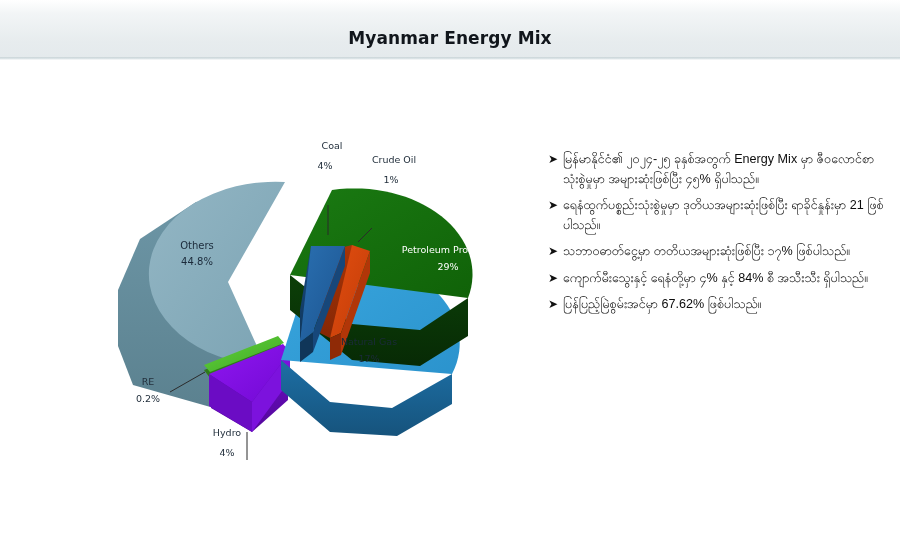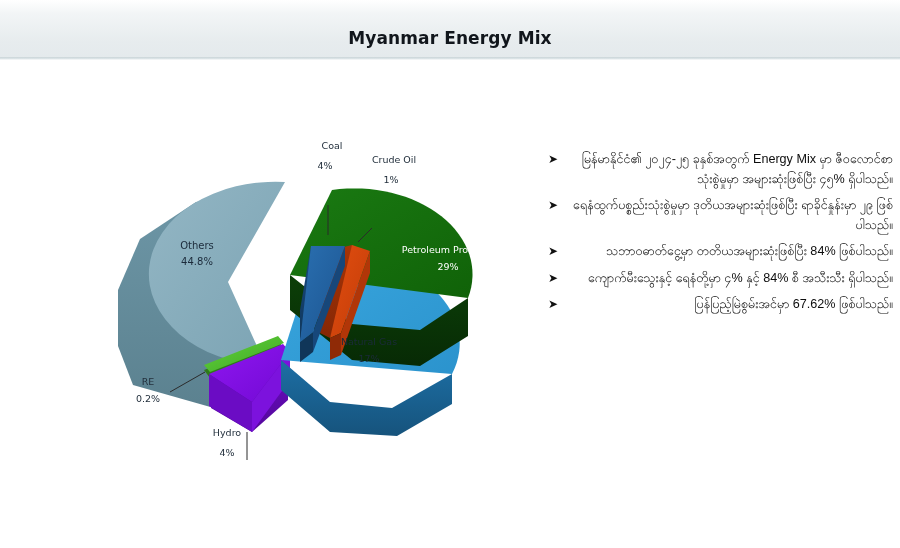--- a/index.html
+++ b/index.html
@@ -53,21 +53,21 @@
     display:flex;align-items:flex-start;margin-bottom:7px;
   }
   .bullet-marker{
     flex:0 0 auto;width:15px;color:#111;font-size:12px;line-height:19px;
     font-family:"DejaVu Sans","Liberation Sans",sans-serif;
   }
   .bullet-text{
     flex:1 1 auto;
     font-family:"Liberation Sans","DejaVu Sans",sans-serif;
     font-size:12.6px;line-height:19.5px;color:#0c0c0c;
-    text-align:right;
+    text-align:left;
     word-break:break-word;
   }
 </style>
 </head>
 <body>
 
 <div class="header">
   <div class="header-title">Myanmar Energy Mix</div>
 </div>
 <div class="header-rule"></div>
@@ -218,25 +218,25 @@
   </svg>
 </div>
 
 <div class="bullets">
   <div class="bullet">
     <span class="bullet-marker">➤</span>
     <span class="bullet-text">မြန်မာနိုင်ငံ၏ ၂၀၂၄-၂၅ ခုနှစ်အတွက် Energy Mix မှာ ဇီဝလောင်စာသုံးစွဲမှုမှာ အများဆုံးဖြစ်ပြီး ၄၅% ရှိပါသည်။</span>
   </div>
   <div class="bullet">
     <span class="bullet-marker">➤</span>
-    <span class="bullet-text">ရေနံထွက်ပစ္စည်းသုံးစွဲမှုမှာ ဒုတိယအများဆုံးဖြစ်ပြီး ရာခိုင်နှုန်းမှာ ၂၉ ဖြစ်ပါသည်။</span>
-  </div>
-  <div class="bullet">
-    <span class="bullet-marker">➤</span>
-    <span class="bullet-text">သဘာဝဓာတ်ငွေ့မှာ တတိယအများဆုံးဖြစ်ပြီး 84% ဖြစ်ပါသည်။</span>
+    <span class="bullet-text">ရေနံထွက်ပစ္စည်းသုံးစွဲမှုမှာ ဒုတိယအများဆုံးဖြစ်ပြီး ရာခိုင်နှုန်းမှာ 21 ဖြစ်ပါသည်။</span>
+  </div>
+  <div class="bullet">
+    <span class="bullet-marker">➤</span>
+    <span class="bullet-text">သဘာဝဓာတ်ငွေ့မှာ တတိယအများဆုံးဖြစ်ပြီး ၁၇% ဖြစ်ပါသည်။</span>
   </div>
   <div class="bullet">
     <span class="bullet-marker">➤</span>
     <span class="bullet-text">ကျောက်မီးသွေးနှင့် ရေနံတို့မှာ ၄% နှင့် 84% စီ အသီးသီး ရှိပါသည်။</span>
   </div>
   <div class="bullet">
     <span class="bullet-marker">➤</span>
     <span class="bullet-text">ပြန်ပြည့်မြဲစွမ်းအင်မှာ 67.62% ဖြစ်ပါသည်။</span>
   </div>
 </div>

